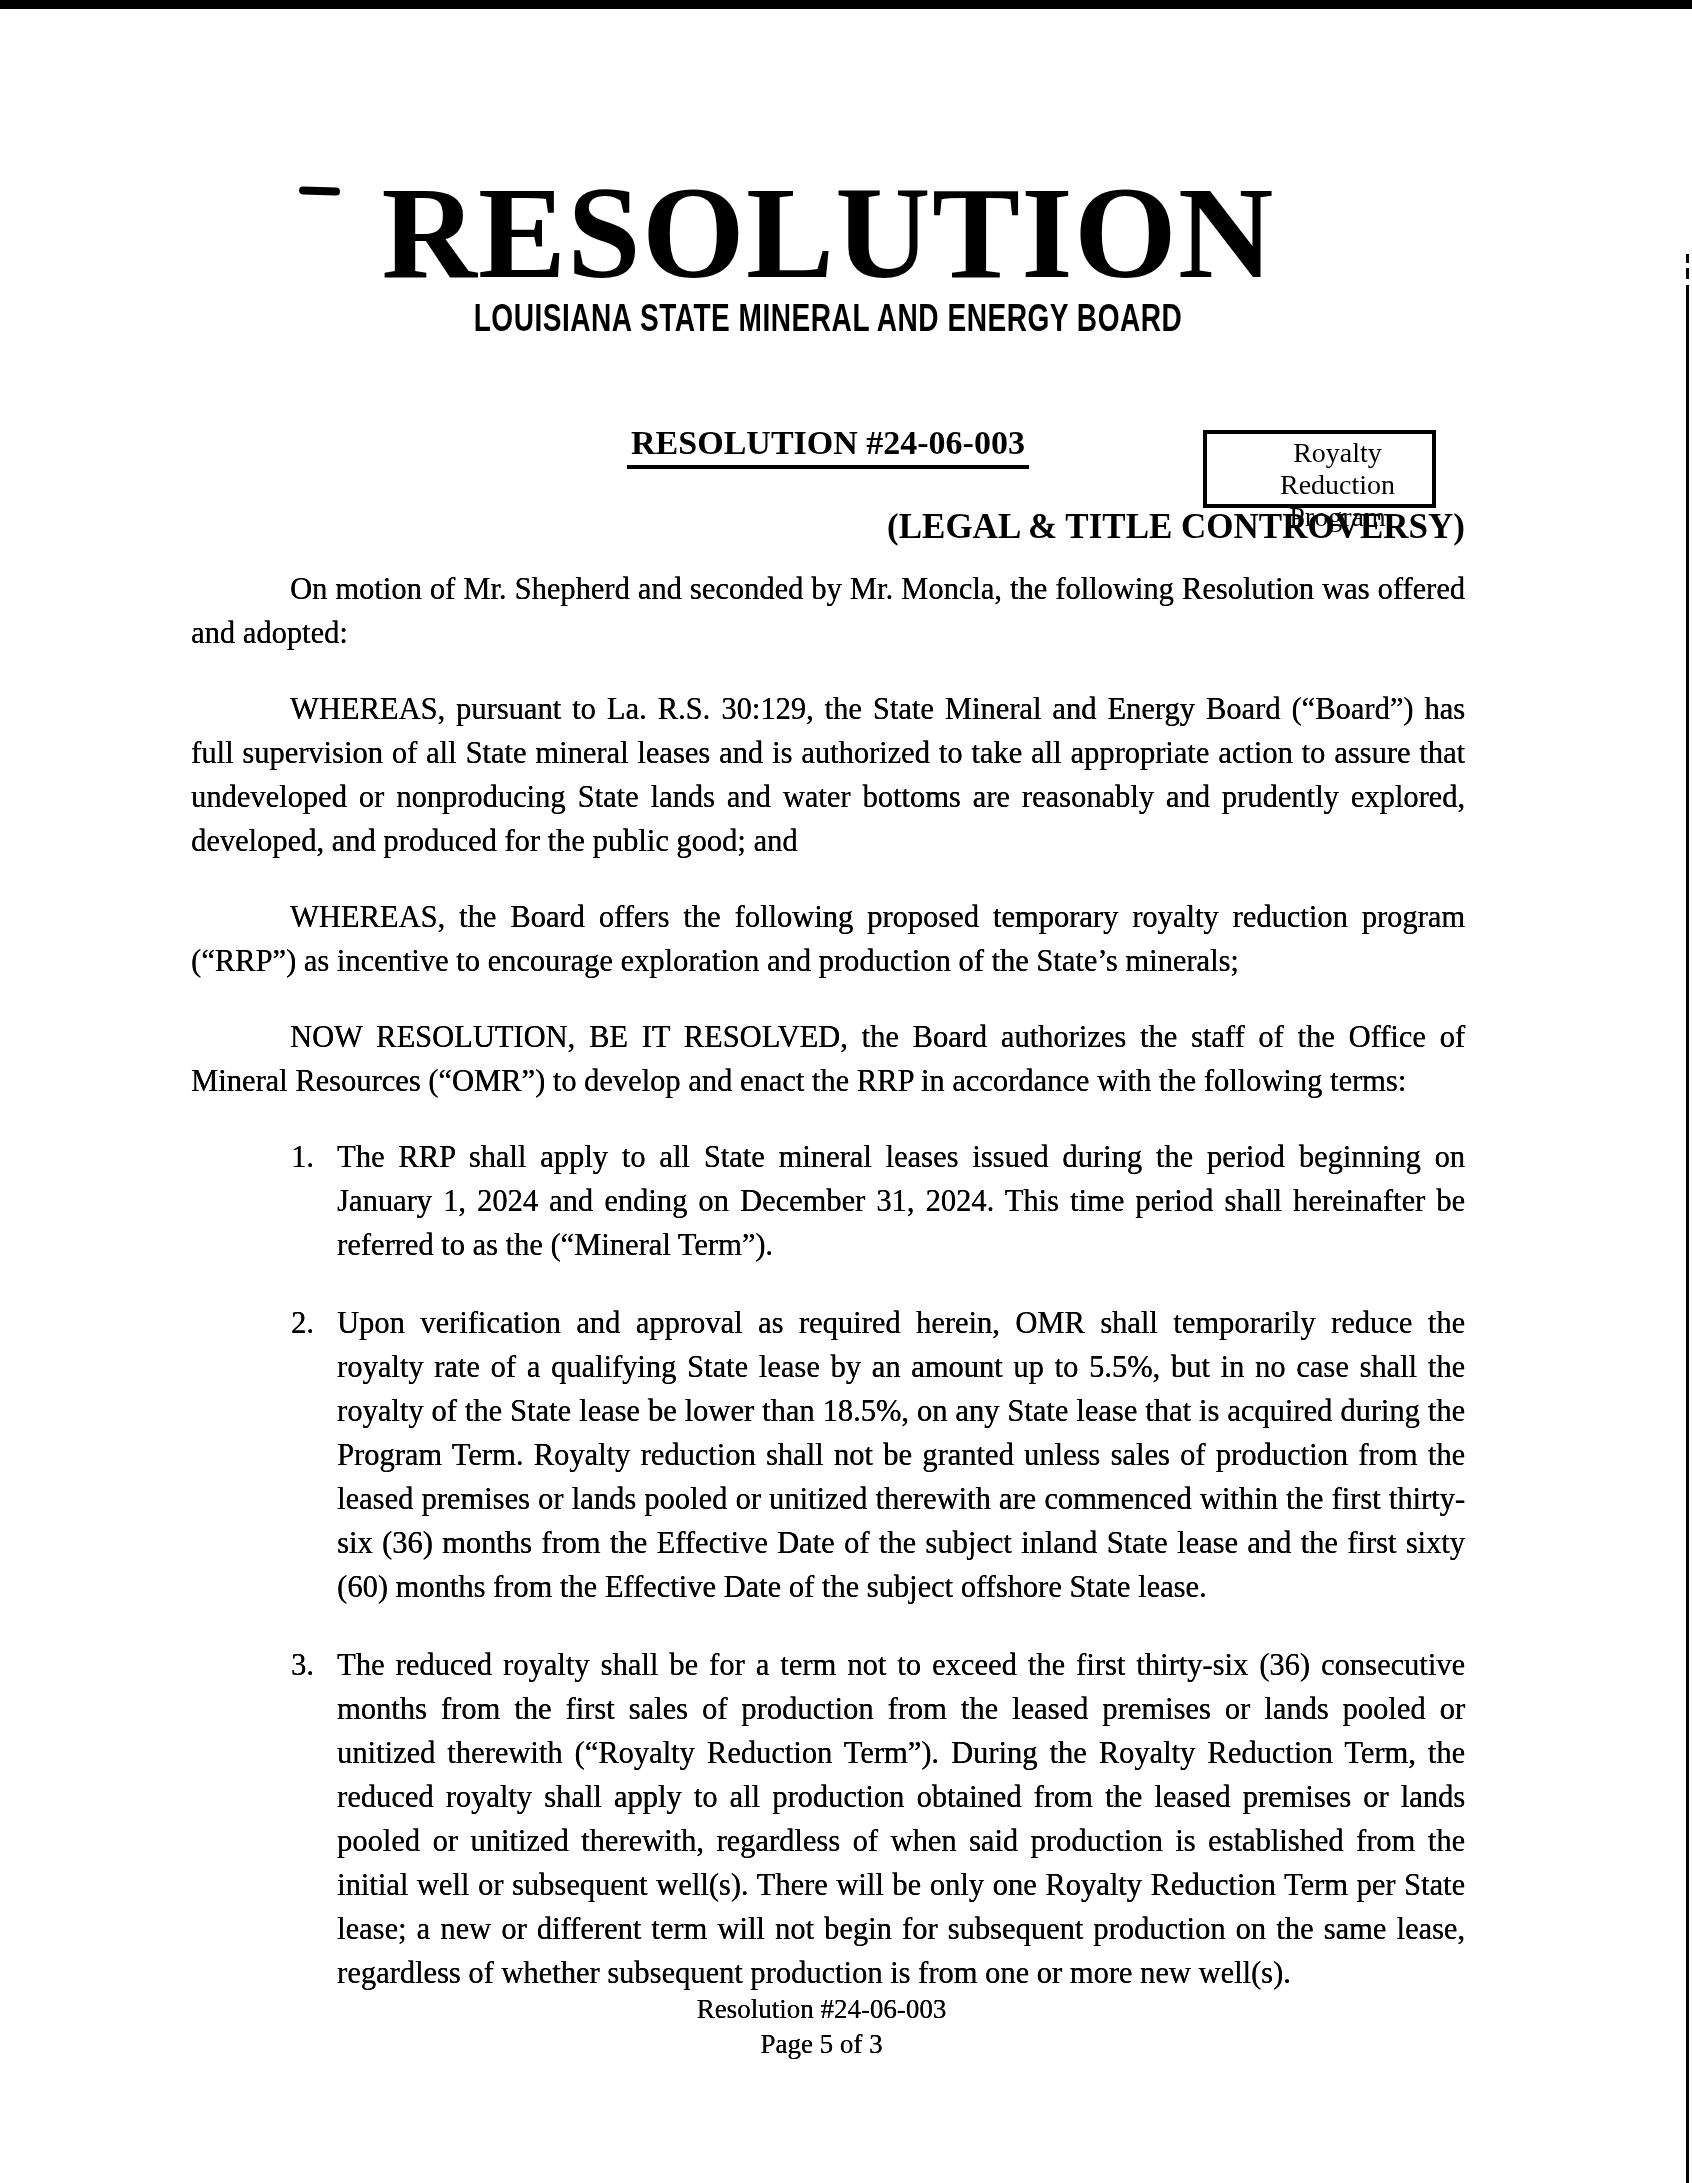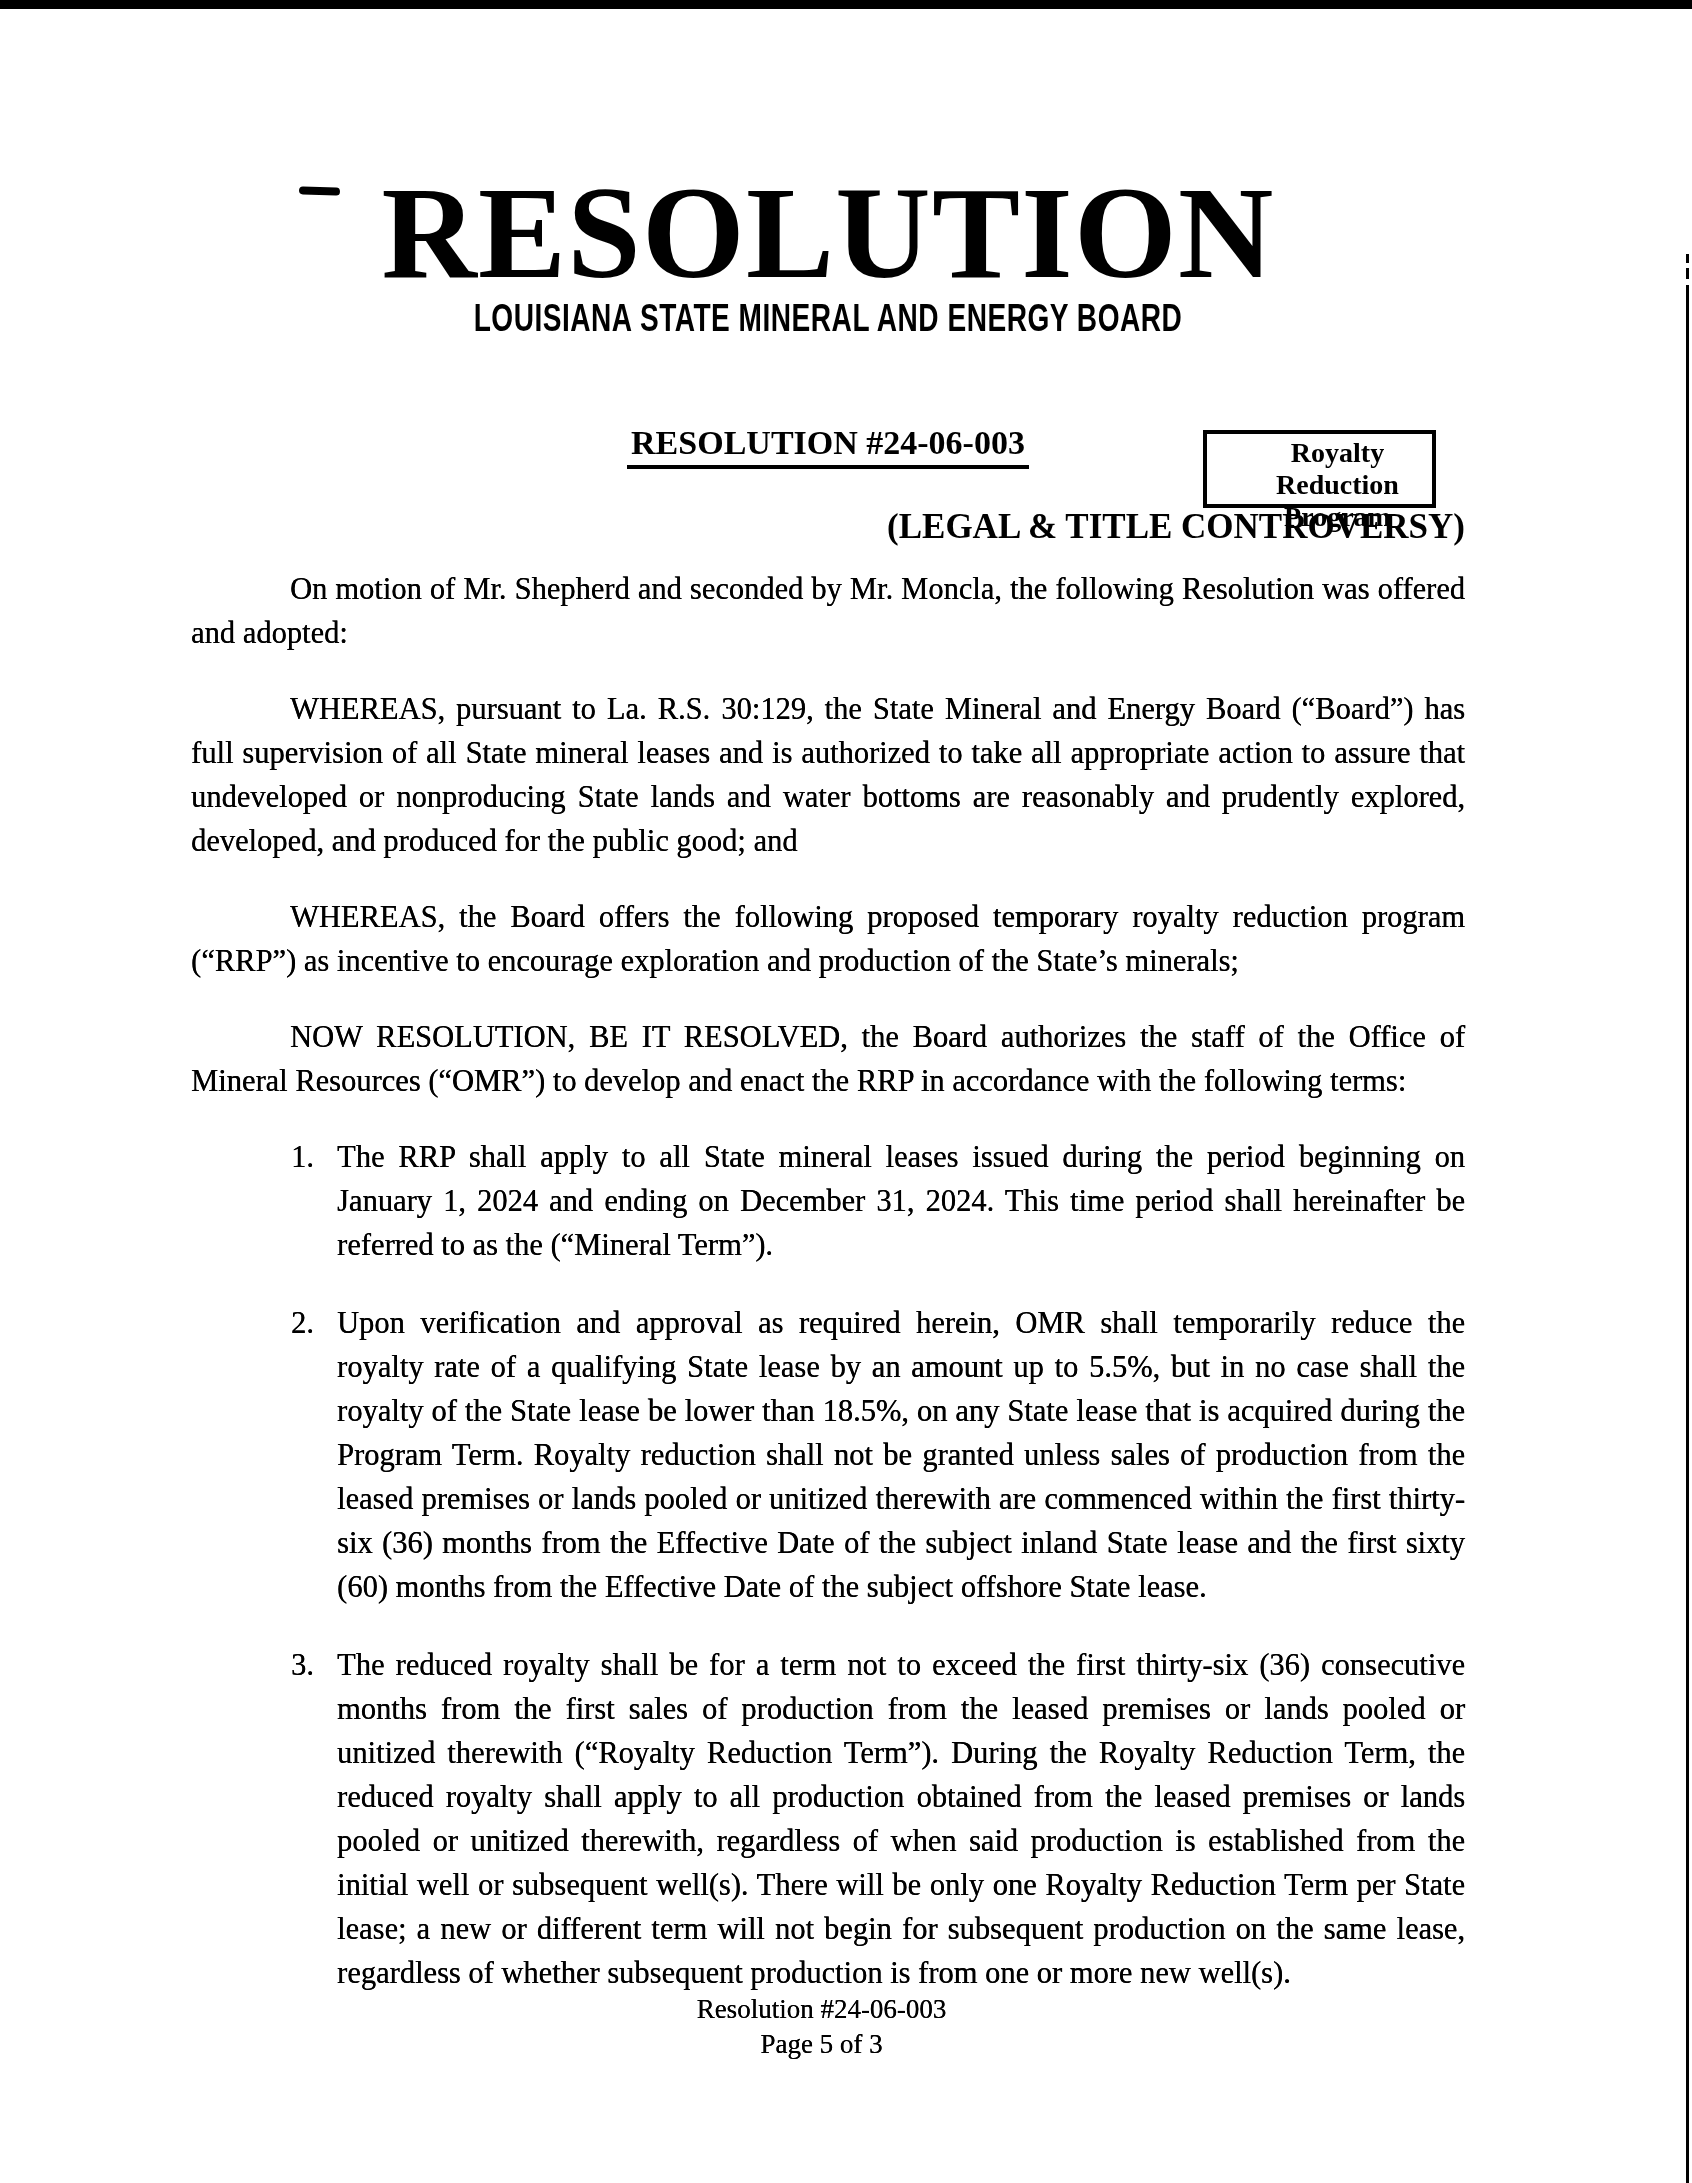--- a/index.html
+++ b/index.html
@@ -34,21 +34,21 @@
   }
   .res-heading-row { position:absolute; top:423px; left:191px; width:1274px; text-align:center; }
   .res-heading {
     display:inline-block; font-size:34px; font-weight:bold; line-height:1.15;
     border-bottom:4.6px solid #000; padding:0 4px 2.6px 4px; white-space:nowrap;
   }
   .stamp {
     position:absolute; left:1203px; top:430px; width:233px; height:78px;
     border:4.6px solid #000; box-sizing:border-box; text-align:center;
   }
-  .stamp-text { font-size:28px; font-weight:bold; line-height:32px; padding-top:2.6px;padding-left:36px; }
+  .stamp-text { font-size:28px; font-weight:normal; line-height:32px; padding-top:2.6px;padding-left:36px; }
   .subheading {
     position:absolute; top:507px; left:191px; width:1274px;
     text-align:right; font-size:35px; font-weight:bold; white-space:nowrap;
   }
   
   .content {
     position:absolute; left:191px; top:567px; width:1274px;
     font-size:30.5px; line-height:44px; text-align:justify;
     text-shadow:0.3px 0 0 #000;
   }

